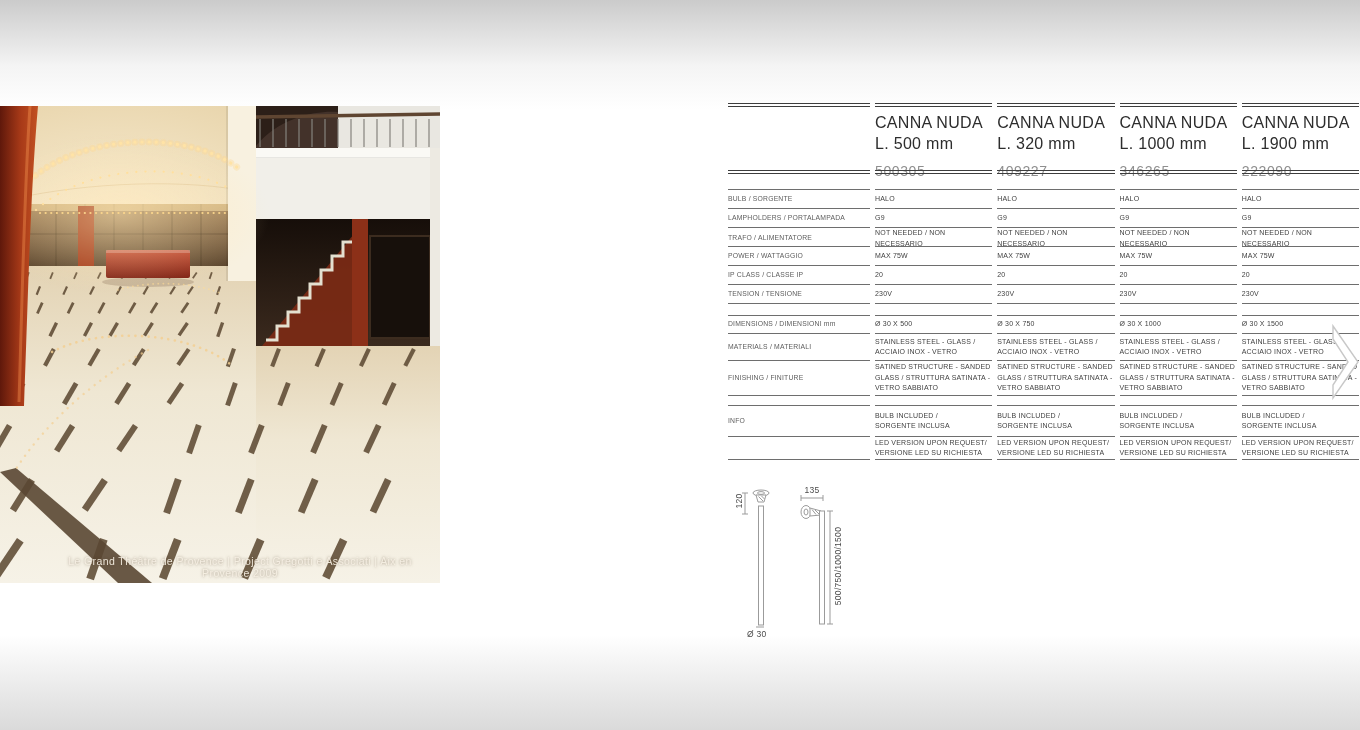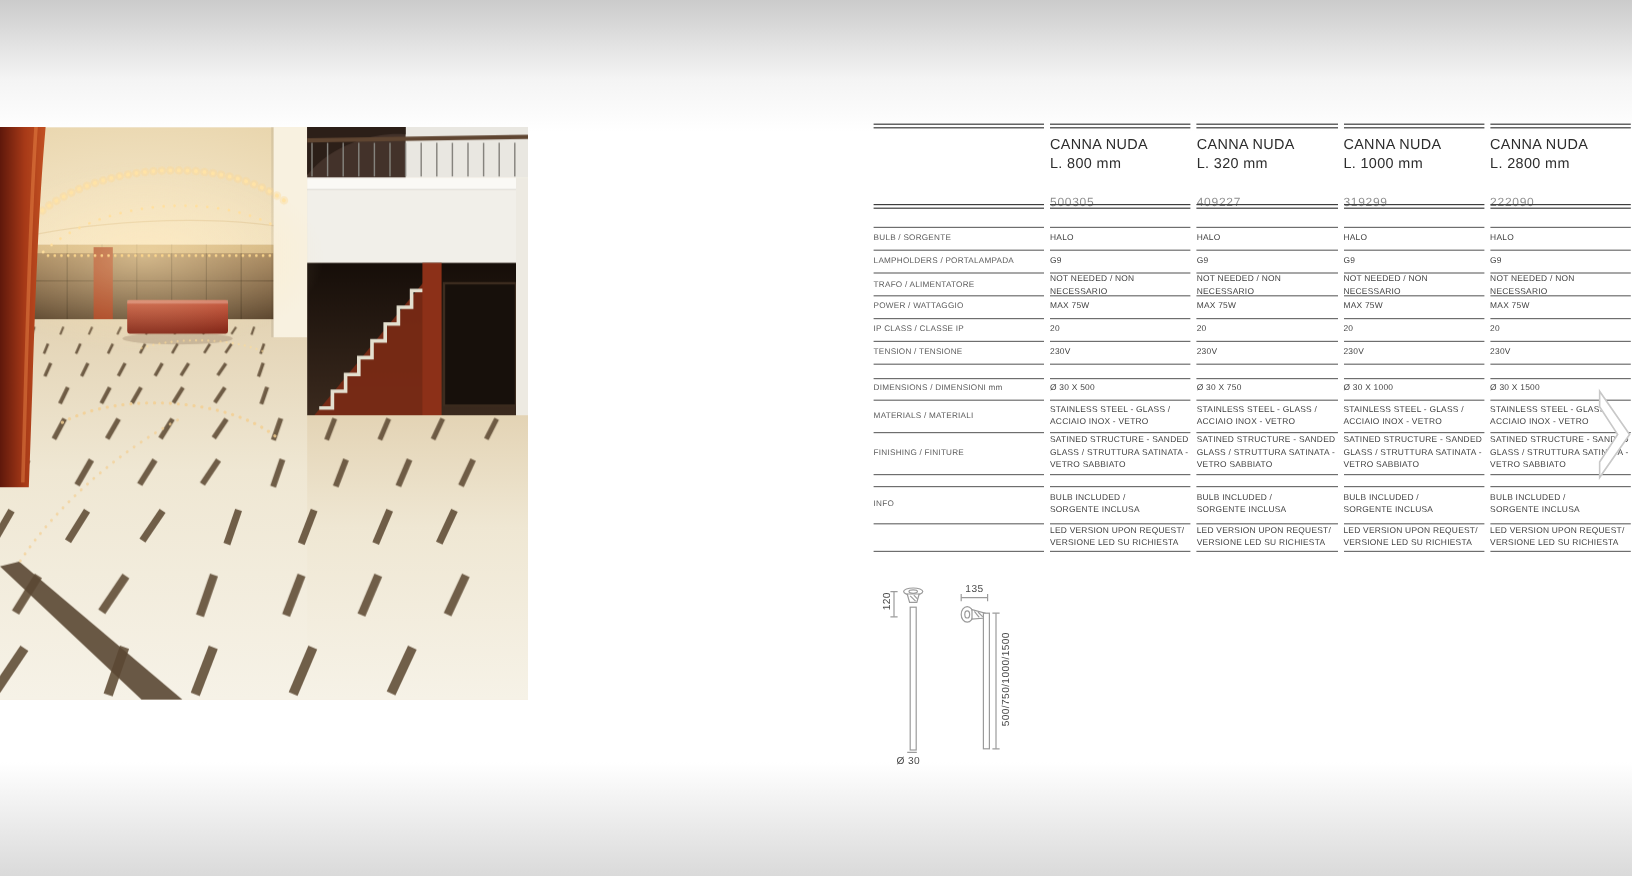--- a/index.html
+++ b/index.html
@@ -19,22 +19,22 @@
   
   .spec{position:absolute;left:728px;top:103px;width:631px}
   .cols{display:grid;grid-template-columns:142px 1fr 1fr 1fr 1fr;column-gap:5px}
   .rr i{display:block;height:0;border-top:1px solid #6e6e6e}
   .rr.dk i{border-top-color:#3d3d3d}
   .g2{margin-top:2px}
   .sp15{height:15px}.sp11{height:11px}.sp9{height:9px}
   .h63{height:63px}.h18{height:18px}.h17{height:17px}.h26{height:26px}
   .h34{height:34px}.h30{height:30px}.h22{height:22px}
   .hcell{padding-top:6px}
-  .hname{font-size:12px;line-height:1.3;color:#2d2d2d;letter-spacing:.3px}
-  .hcode{margin-top:20px;font-size:10px;color:#8f8f8f;letter-spacing:.6px}
+  .hname{font-size:16px;line-height:1.3;color:#2d2d2d;letter-spacing:.3px}
+  .hcode{margin-top:8px;font-size:14px;color:#8f8f8f;letter-spacing:.6px}
   .c{display:flex;align-items:center;font-size:7px;line-height:1.5;
      letter-spacing:.2px;white-space:pre-line;color:#3f3f3f}
   .lbl{color:#5c5c5c;font-size:6.8px}
   
   .draw{position:absolute;left:725px;top:482px}
   .draw text{font-size:8.5px;fill:#4a4a4a;letter-spacing:.3px}
   
   .chev{position:absolute;right:0;top:322px;cursor:pointer}
 </style>
 </head>
@@ -215,20 +215,21 @@
       <path d="M36,104 C84,60 180,54 232,84" stroke="#ffdf9e" stroke-width="2.2" stroke-dasharray="0.1 9"></path>
       <path d="M40,107 L230,107" stroke="rgba(255,217,142,.9)" stroke-width="2.2" stroke-dasharray="0.1 5.5"></path>
       <path d="M118,184 C150,174 196,176 222,188" stroke="rgba(255,220,150,.6)" stroke-width="1.8" stroke-dasharray="0.1 5"></path>
       <path d="M52,246 C100,220 190,226 230,258" stroke="rgba(243,207,146,.85)" stroke-width="2.6" stroke-dasharray="0.1 6.5"></path>
       <path d="M148,244 C96,272 44,318 14,366" stroke="rgba(243,207,146,.7)" stroke-width="2.4" stroke-dasharray="0.1 7"></path>
     </g>
 
     <path d="M0,0 L38,0 C30,90 28,200 24,300 L0,300 Z" fill="url(#gRed)"></path>
     <path d="M30,0 C24,90 22,200 19,296" stroke="rgba(255,160,90,.35)" stroke-width="3" fill="none"></path>
   </svg>
+  <div class="caption">Le Grand Théâtre de Provence | Project Gregotti e Associati | Aix en Provence 2009</div>
 </div>
 
 <div class="spec">
   <div class="rr dk cols">
       <i></i>
       <i></i>
       <i></i>
       <i></i>
       <i></i>
     </div>
@@ -236,33 +237,33 @@
       <i></i>
       <i></i>
       <i></i>
       <i></i>
       <i></i>
     </div>
 
   <div class="cols h63">
     <div></div>
     <div class="hcell">
-      <div class="hname"><span>CANNA NUDA</span><br><span>L. 800 mm</span></div>
+      <div class="hname"><span>CANNA NUDA</span><br><span>L. 500 mm</span></div>
       <div class="hcode">500305</div>
     </div>
     <div class="hcell">
       <div class="hname"><span>CANNA NUDA</span><br><span>L. 320 mm</span></div>
       <div class="hcode">409227</div>
     </div>
     <div class="hcell">
       <div class="hname"><span>CANNA NUDA</span><br><span>L. 1000 mm</span></div>
-      <div class="hcode">319299</div>
+      <div class="hcode">346265</div>
     </div>
     <div class="hcell">
-      <div class="hname"><span>CANNA NUDA</span><br><span>L. 2800 mm</span></div>
+      <div class="hname"><span>CANNA NUDA</span><br><span>L. 1900 mm</span></div>
       <div class="hcode">222090</div>
     </div>
   </div>
 
   <div class="rr dk cols">
       <i></i>
       <i></i>
       <i></i>
       <i></i>
       <i></i>

